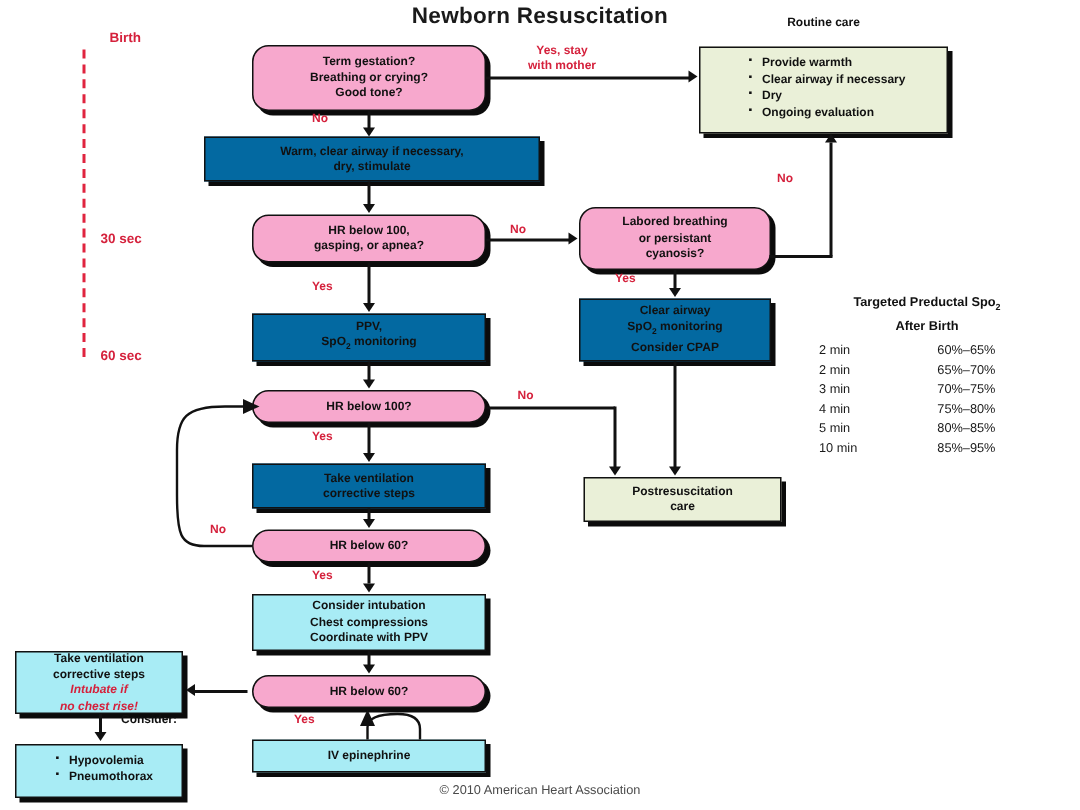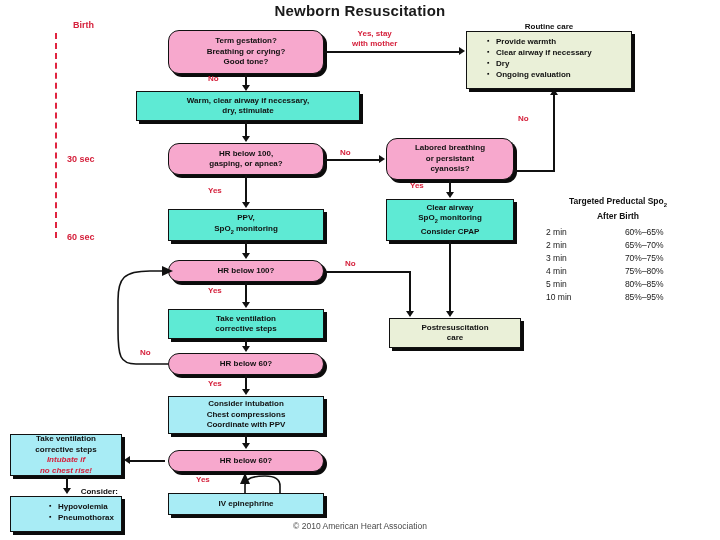--- a/index.html
+++ b/index.html
@@ -22,25 +22,25 @@
   
   .box{
     position:absolute;box-sizing:border-box;
     border:1px solid #111;
     display:flex;flex-direction:column;align-items:center;justify-content:center;
     text-align:center;font-weight:bold;color:#111;
     font-size:8px;line-height:10.5px;
     box-shadow:3px 3px 0 #0b0b0b;
   }
   .box.pink{background:#f7a8cd;border-radius:11px;border-color:#111;}
-  .box.green{background:#5eead4;}
+  .box.green{background:#0369a1;}
   .box.cream{background:#eaf0d8;}
   .box.blue{background:#a8ecf5;}
   .box .hd{font-weight:bold;}
-  .box ul{margin:4px;padding:0 0 14px 12px;text-align:left;list-style:none;}
+  .box ul{margin:16px;padding:0 0 14px 12px;text-align:left;list-style:none;}
   .box ul li{position:relative;padding-left:9px;font-weight:bold;font-size:8px;line-height:11px;}
   .box ul li::before{content:"\25AA";position:absolute;left:0;top:-1px;font-size:7px;}
   .red-ital{color:#d5213c;font-style:italic;font-weight:bold;}
 
   
   .ln{position:absolute;background:#111;}
   .lnh{height:1.6px;}
   .lnv{width:1.6px;}
   .arrow{position:absolute;width:0;height:0;}
   .arrow.down{border-left:4px solid transparent;border-right:4px solid transparent;border-top:6px solid #111;}

